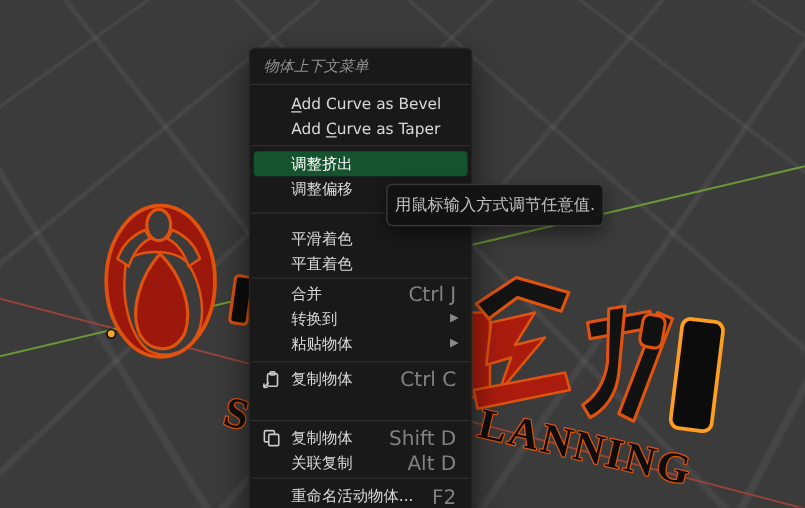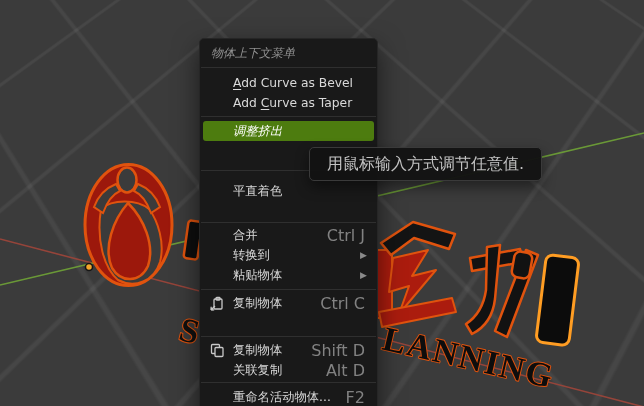--- a/index.html
+++ b/index.html
@@ -16,31 +16,31 @@
   
   .menu{position:absolute;left:199px;top:38px;width:179px;height:390px;
     background:#191919;border:1px solid #262626;border-radius:5px;box-sizing:border-box;
     box-shadow:0 10px 26px rgba(0,0,0,.55);z-index:5;}
   .mhead{position:absolute;left:0;top:0;height:28px;width:100%;display:flex;align-items:center;
     padding-left:11px;box-sizing:border-box;color:#929292;font-size:12px;font-style:italic;}
   .msep{position:absolute;left:1px;right:1px;height:1px;background:#2f2f2f;}
   .mrow{position:absolute;left:3px;right:3px;height:20px;display:flex;align-items:center;
     color:#d9d9d9;font-size:12.3px;border-radius:3px;}
   .mrow .mlabel{margin-left:30px;white-space:nowrap;}
-  .mrow.hl{background:#4d7c0f;color:#ffffff;font-style:italic;}
+  .mrow.hl{background:#14532d;color:#ffffff;}
   .mshort{margin-left:auto;padding-right:9px;color:#828282;font-size:16px;white-space:nowrap;}
   .marrow{position:absolute;right:7px;top:50%;transform:translateY(-50%);color:#8a8a8a;font-size:9px;}
   .micon{position:absolute;left:6px;top:2px;width:16px;height:16px;}
   .micon svg{display:block;}
   u.acc{text-decoration:underline;text-underline-offset:2px;}
   
   .tooltip{position:absolute;left:309px;top:147px;height:34px;min-width:162px;z-index:9;
     background:rgba(19,19,19,.97);border:1px solid #3a3a3a;border-radius:5px;
-    display:flex;align-items:center;justify-content:center;padding:0 17px;box-sizing:border-box;
-    color:#c2c2c2;font-size:16px;white-space:nowrap;box-shadow:0 6px 14px rgba(0,0,0,.45);}
+    display:flex;align-items:center;justify-content:center;padding:0 6px;box-sizing:border-box;
+    color:#c2c2c2;font-size:13px;white-space:nowrap;box-shadow:0 6px 14px rgba(0,0,0,.45);}
 </style>
 </head>
 <body>
 
 <div class="stage">
 
   <div class="floor"></div>
 
   <svg class="scene-svg" width="644" height="406" viewBox="0 0 644 406">
 
@@ -94,24 +94,30 @@
     </div>
     <div class="mrow" style="top:34px">
       <span class="mlabel"><u class="acc">A</u>dd Curve as Bevel</span>
     </div>
 
     <div class="msep" style="top:77px"></div>
 
     <div class="mrow hl" style="top:82px">
       <span class="mlabel">调整挤出</span>
     </div>
+    <div class="mrow" style="top:102px">
+      <span class="mlabel">调整偏移</span>
+    </div>
 
     <div class="msep" style="top:131px"></div>
 
     <div class="mrow" style="top:142px">
+      <span class="mlabel">平滑着色</span>
+    </div>
+    <div class="mrow" style="top:162px">
       <span class="mlabel">平直着色</span>
     </div>
 
     <div class="msep" style="top:183px"></div>
 
     <div class="mrow" style="top:186px">
       <span class="mlabel">合并</span>
       <span class="mshort">Ctrl J</span>
     </div>
     <div class="mrow" style="top:206px">

